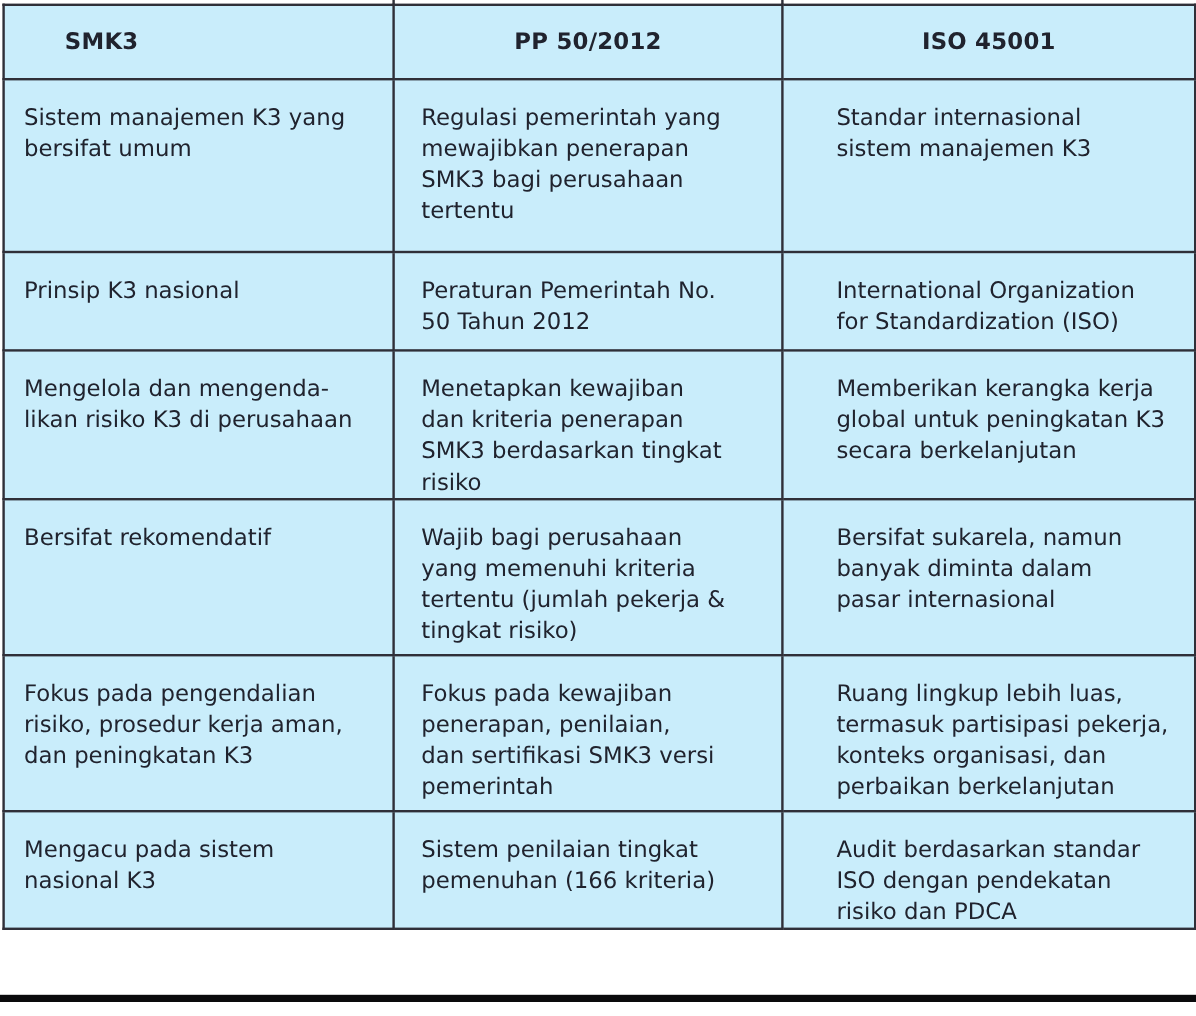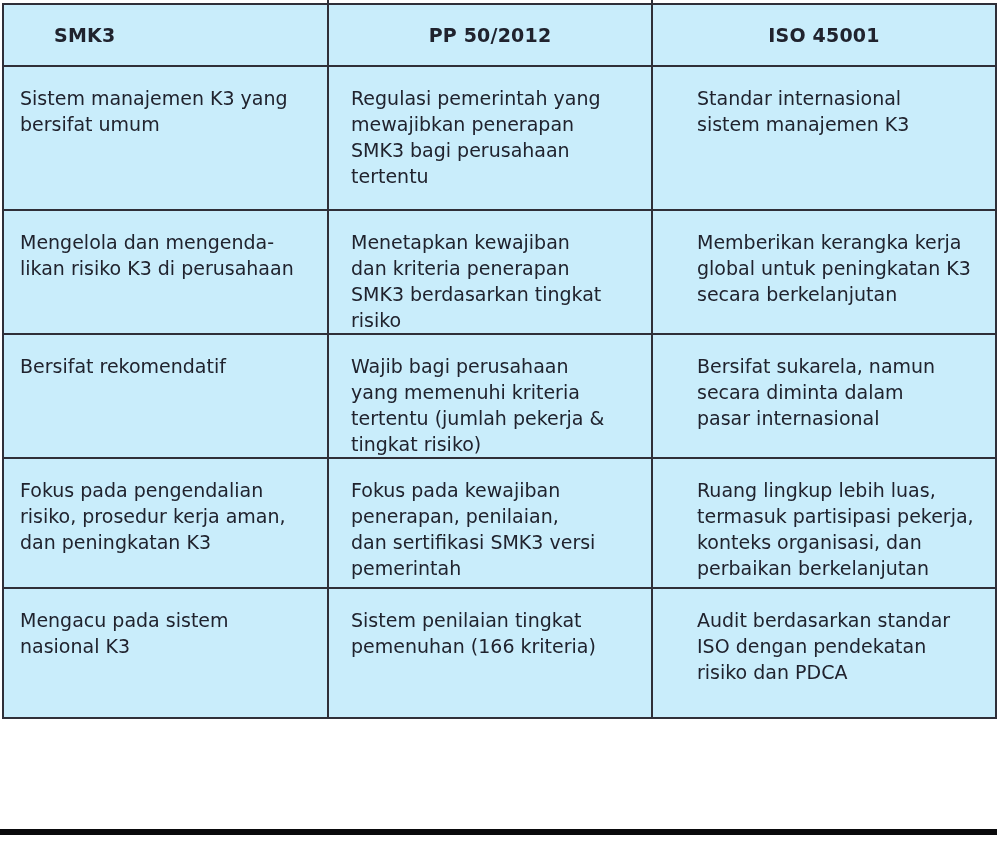--- a/index.html
+++ b/index.html
@@ -88,38 +88,45 @@
         <td class="c1">Sistem manajemen K3 yang
 bersifat umum</td>
         <td class="c2">Regulasi pemerintah yang
 mewajibkan penerapan
 SMK3 bagi perusahaan
 tertentu</td>
         <td class="c3">Standar internasional
 sistem manajemen K3</td>
       </tr>
       <tr>
+        <td class="c1">Prinsip K3 nasional</td>
+        <td class="c2">Peraturan Pemerintah No.
+50 Tahun 2012</td>
+        <td class="c3">International Organization
+for Standardization (ISO)</td>
+      </tr>
+      <tr>
         <td class="c1">Mengelola dan mengenda-
 likan risiko K3 di perusahaan</td>
         <td class="c2">Menetapkan kewajiban
 dan kriteria penerapan
 SMK3 berdasarkan tingkat
 risiko</td>
         <td class="c3">Memberikan kerangka kerja
 global untuk peningkatan K3
 secara berkelanjutan</td>
       </tr>
       <tr>
         <td class="c1">Bersifat rekomendatif</td>
         <td class="c2">Wajib bagi perusahaan
 yang memenuhi kriteria
 tertentu (jumlah pekerja &amp;
 tingkat risiko)</td>
         <td class="c3">Bersifat sukarela, namun
-secara diminta dalam
+banyak diminta dalam
 pasar internasional</td>
       </tr>
       <tr>
         <td class="c1">Fokus pada pengendalian
 risiko, prosedur kerja aman,
 dan peningkatan K3</td>
         <td class="c2">Fokus pada kewajiban
 penerapan, penilaian,
 dan sertifikasi SMK3 versi
 pemerintah</td>

